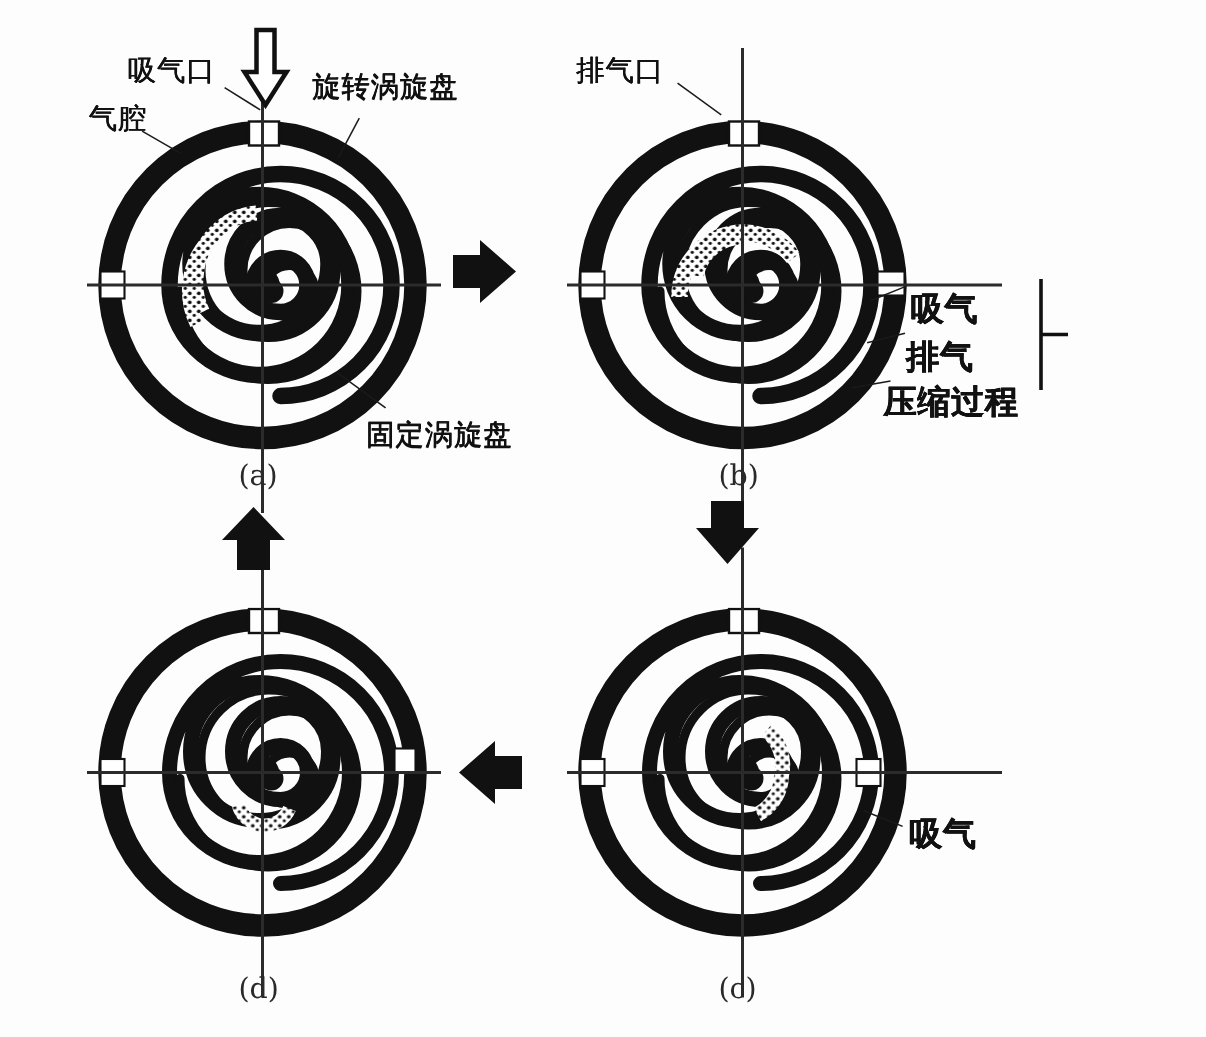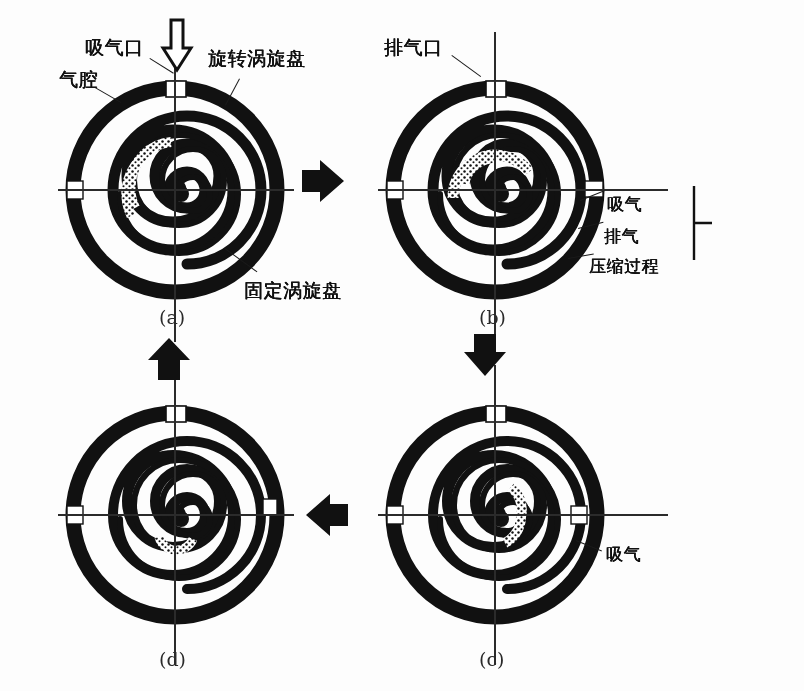--- a/index.html
+++ b/index.html
@@ -31,22 +31,22 @@
     white-space: nowrap;
     line-height: 1;
     letter-spacing: 0.5px;
   }
   .label-cn {
     font-size: 19px;
     font-weight: normal;
     text-shadow: 0.4px 0 0 #111, 0 0.4px 0 #111;
   }
   .label-cn-sm {
-    font-size: 17px;
-    font-weight: normal;
+    font-size: 22px;
+    font-weight: bold;
     text-shadow: 0.4px 0 0 #111, 0 0.4px 0 #111;
   }
   .caption {
     position: absolute;
     font-family: "DejaVu Serif", "Liberation Serif", serif;
     font-size: 19px;
     color: #2a2a2a;
     white-space: nowrap;
   }
   .leader {

